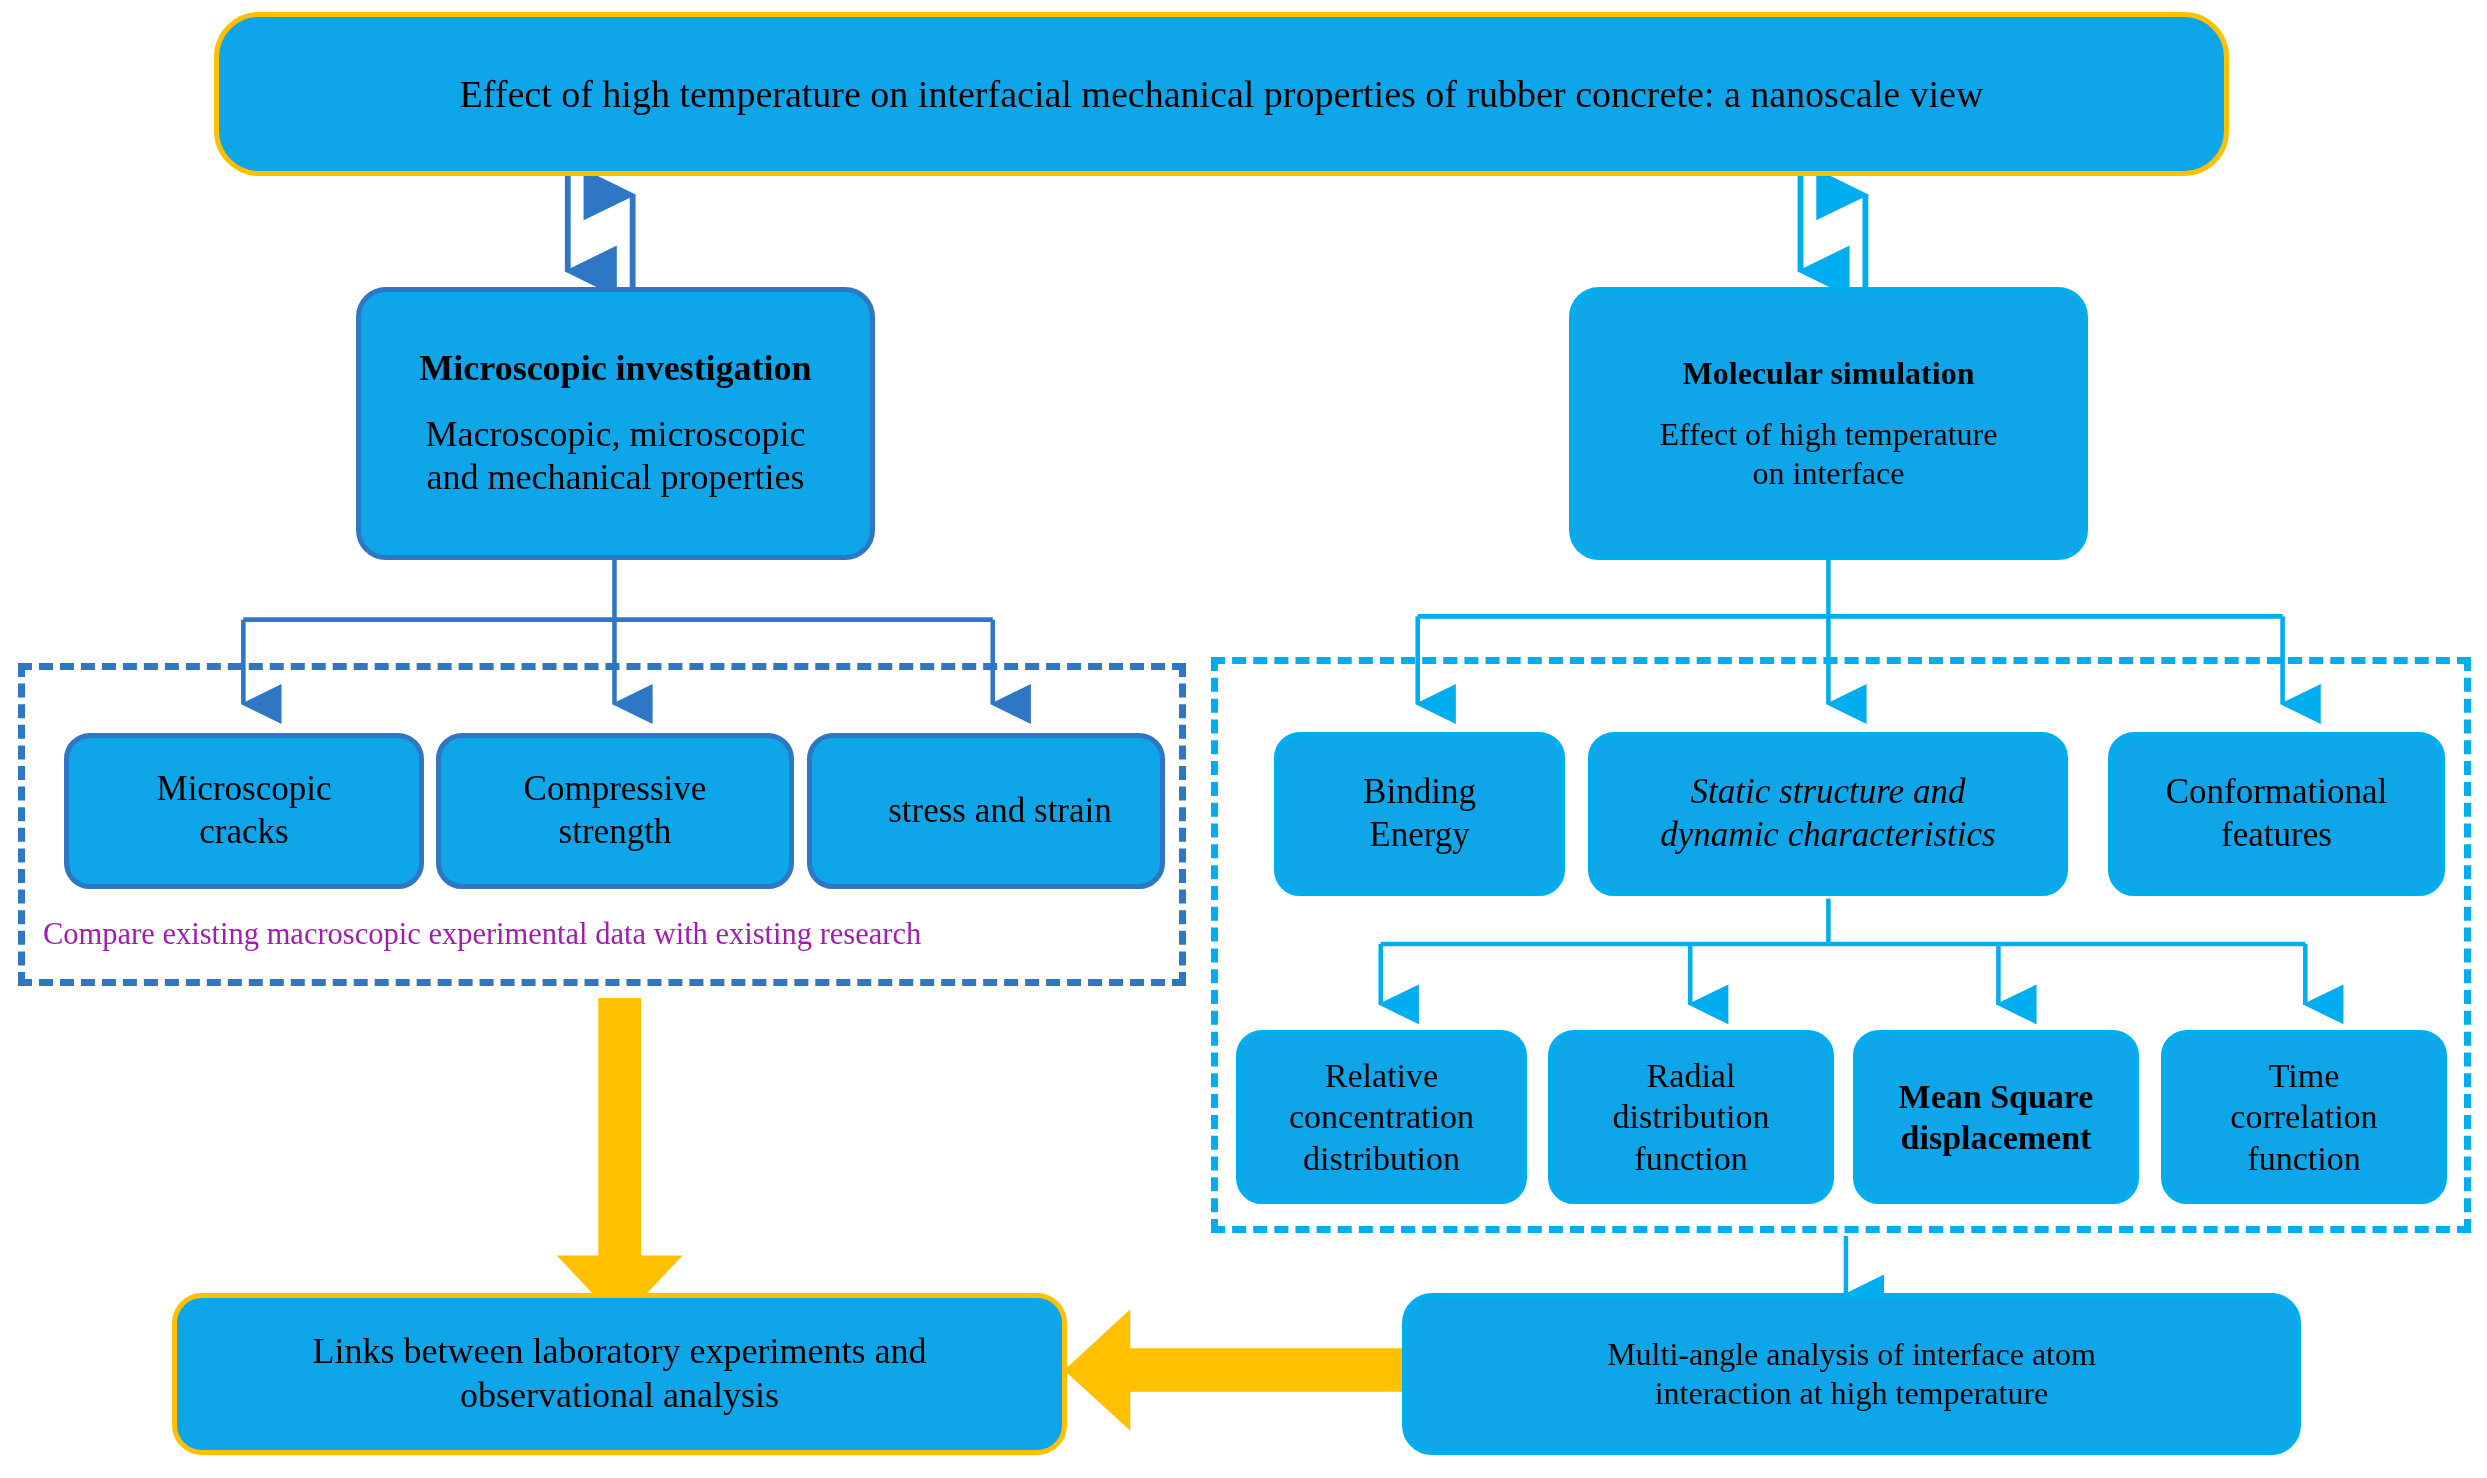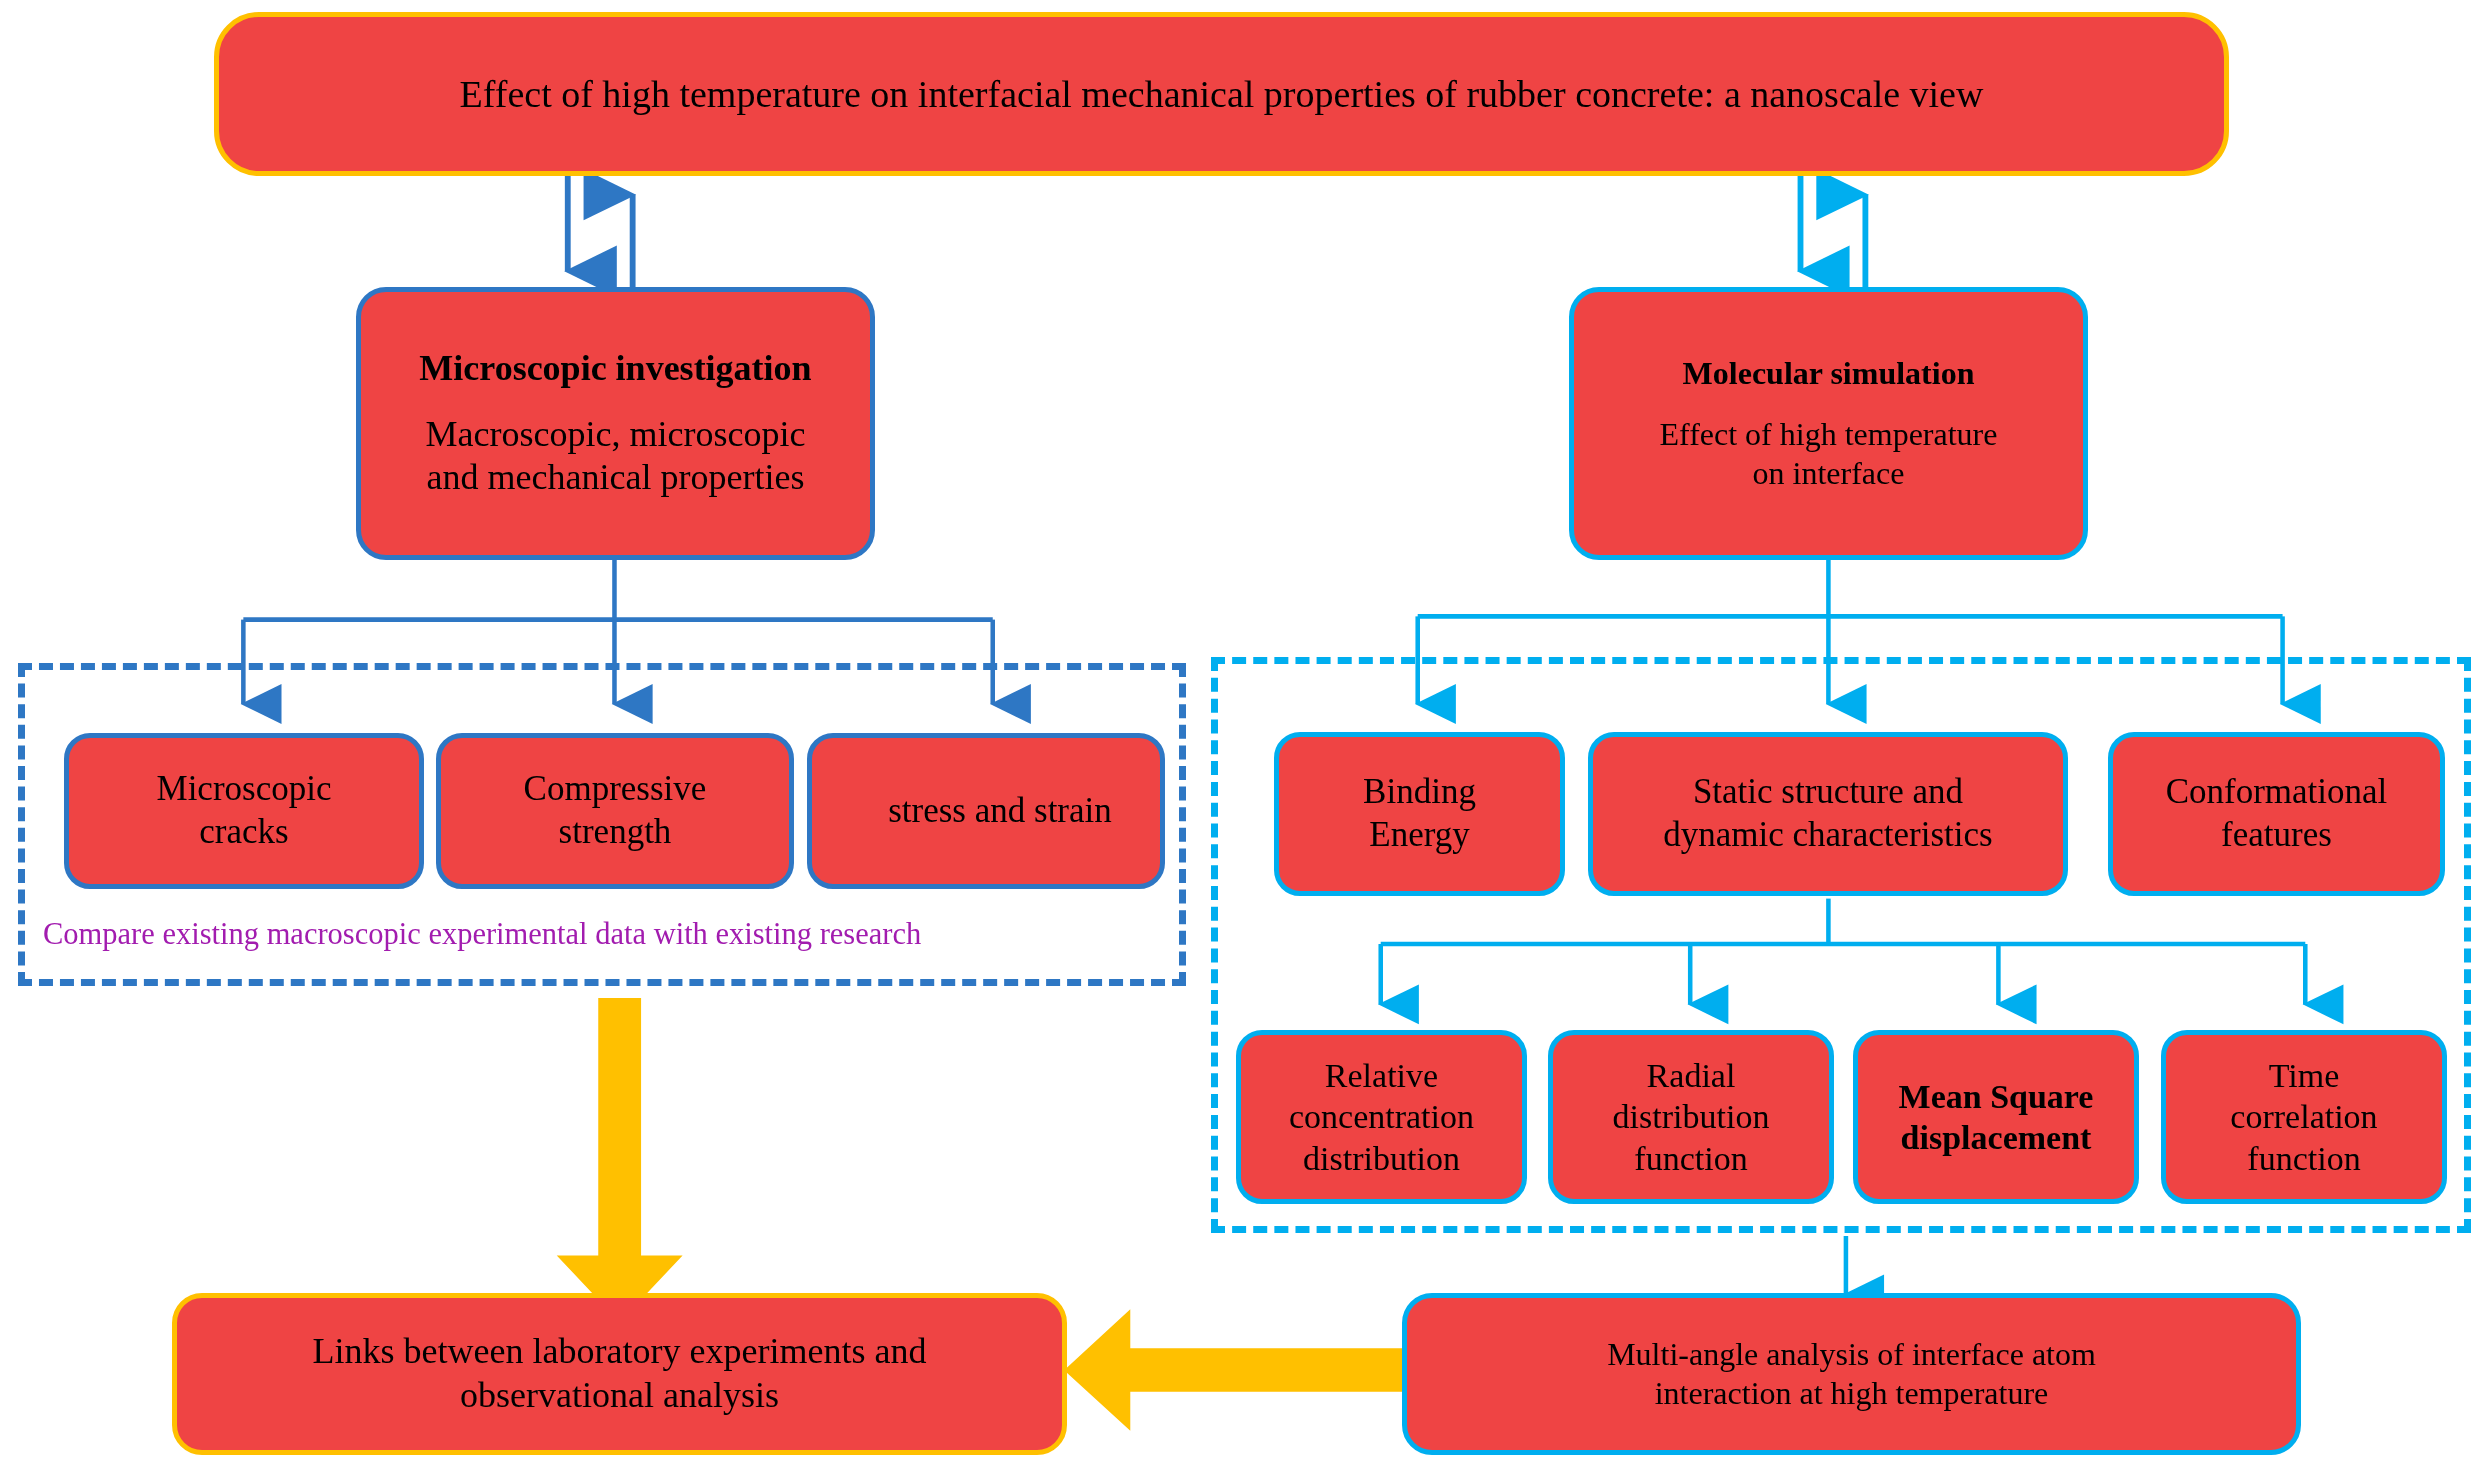--- a/index.html
+++ b/index.html
@@ -21,21 +21,21 @@
     position: absolute;
     left: 0;
     top: 0;
     width: 2487px;
     height: 1478px;
     pointer-events: none;
   }
   .node {
     position: absolute;
     box-sizing: border-box;
-    background: #ef4444;
+    background: #0ea5e9;
     display: flex;
     flex-direction: column;
     align-items: center;
     justify-content: center;
     text-align: center;
     color: #000000;
     line-height: 1.22;
     z-index: 3;
   }
   .node .ln { display: block; white-space: nowrap; }
@@ -205,21 +205,21 @@
     <span class="ln">stress and strain</span>
   </div>
 
   <div class="caption" style="left:43px; top:917px;">Compare existing macroscopic experimental data with existing research</div>
 
   <div class="node n-leaf-light" style="left:1274px; top:732px; width:291px; height:164px;">
     <span class="ln">Binding</span>
     <span class="ln">Energy</span>
   </div>
 
-  <div class="node n-leaf-light" style="left:1588px; top:732px; width:480px; height:164px;">
+  <div class="node n-leaf-light" style="left:1588px; top:732px; width:480px; height:164px;font-style:italic;">
     <span class="ln">Static structure and</span>
     <span class="ln">dynamic characteristics</span>
   </div>
 
   <div class="node n-leaf-light" style="left:2108px; top:732px; width:337px; height:164px;">
     <span class="ln">Conformational</span>
     <span class="ln">features</span>
   </div>
 
   <div class="node n-leaf-light" style="left:1236px; top:1030px; width:291px; height:174px; font-size:34px;">

